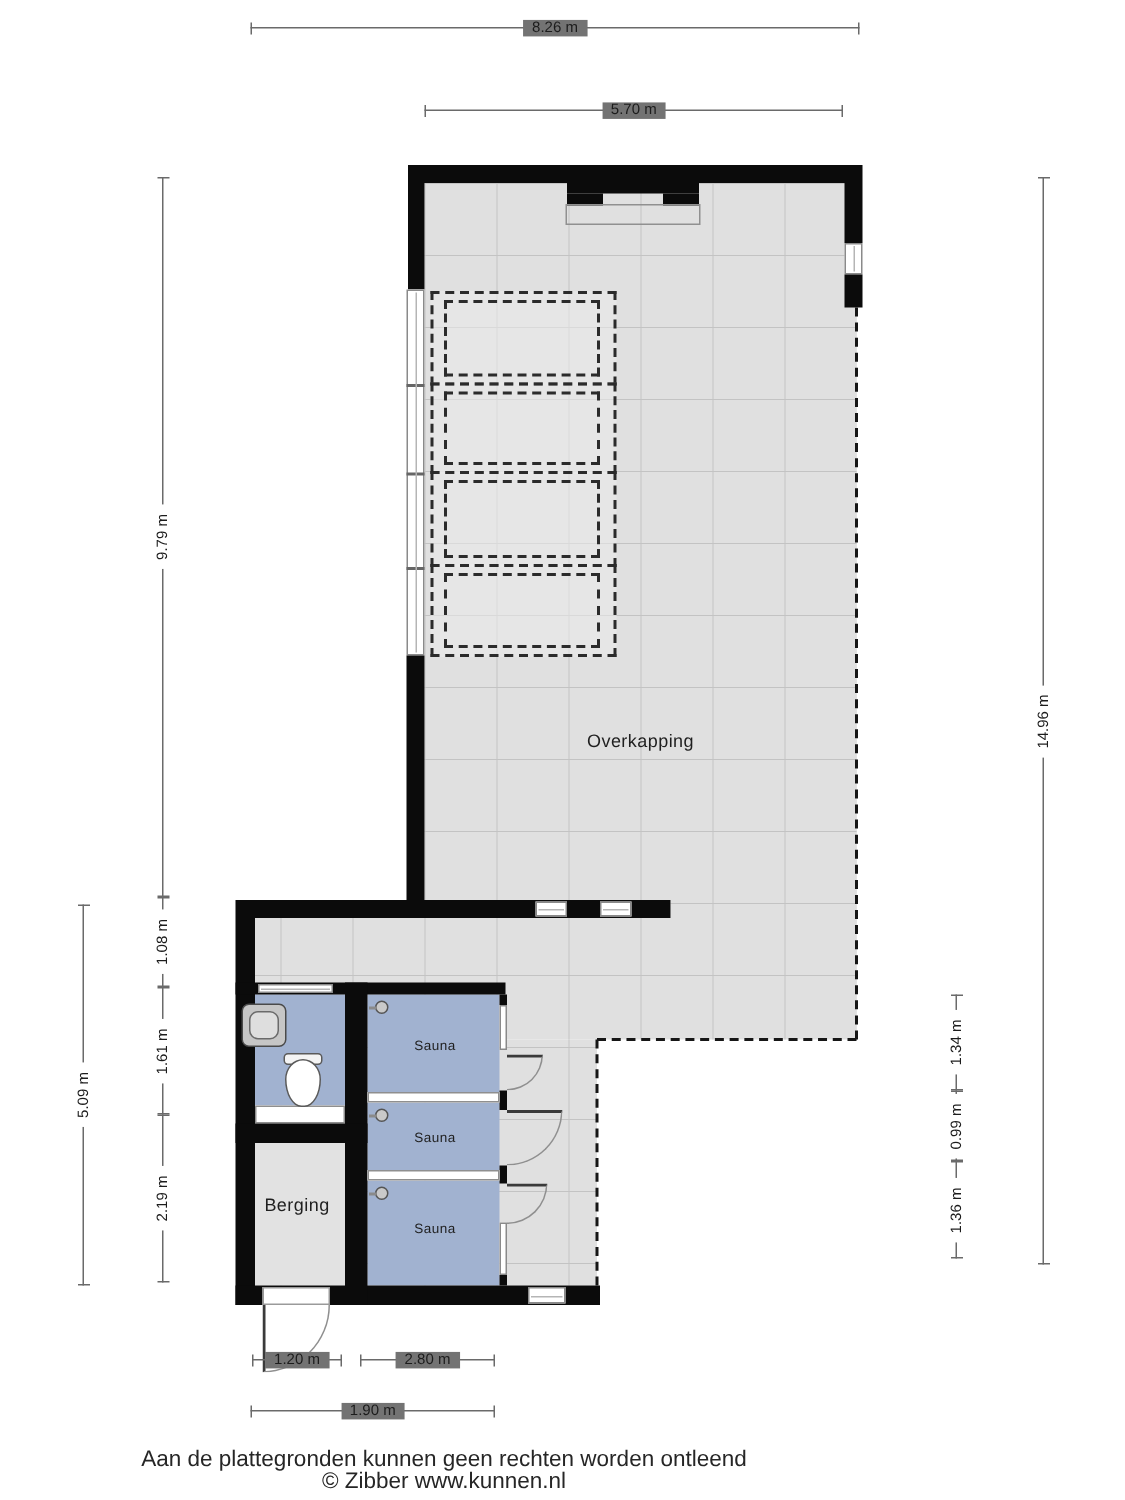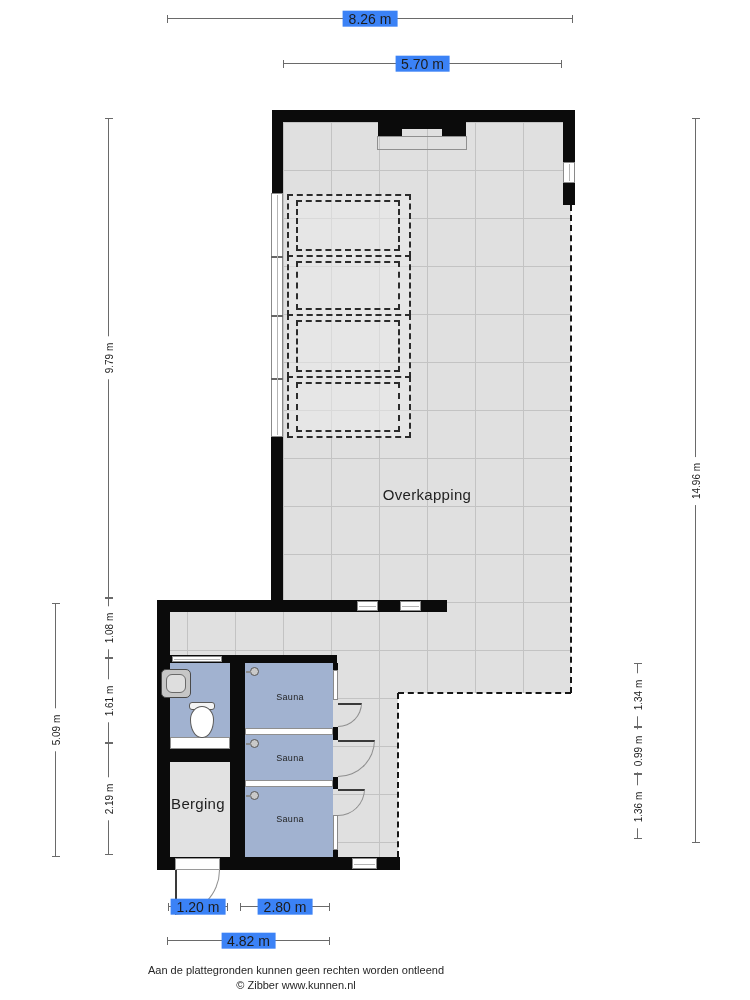--- a/index.html
+++ b/index.html
@@ -21,43 +21,43 @@
   .band{position:absolute;background:#ffffff;border:1px solid #8f8f8f;box-sizing:border-box;}
   .glass{position:absolute;background:#ffffff;border:1px solid #8a8a8a;box-sizing:border-box;}
   .sky{position:absolute;border:2px dashed #2b2b2b;box-sizing:border-box;background:rgba(235,235,235,0.55);}
   .sky-in{position:absolute;left:7px;right:9px;top:4px;bottom:4px;border:2px dashed #2b2b2b;}
   .dash-v{position:absolute;width:0;border-left:2px dashed #161616;}
   .dash-h{position:absolute;height:0;border-top:2px dashed #161616;}
   .door{position:absolute;border-right:1px solid #8f8f8f;border-bottom:1px solid #8f8f8f;
         border-bottom-right-radius:100%;box-sizing:border-box;}
   .door-top{border-top:2px solid #3a3a3a;}
   .door-left{border-left:2px solid #3a3a3a;}
-  .room-label{position:absolute;transform:translate(-50%,-50%);font-size:15px;color:#1f1f1f;
+  .room-label{position:absolute;transform:translate(-50%,-50%);font-size:12px;color:#1f1f1f;
               letter-spacing:0.3px;white-space:nowrap;}
   
   .sink{position:absolute;background:#c6c6c6;border:1px solid #4a4a4a;border-radius:5px;box-sizing:border-box;}
   .sink-basin{position:absolute;left:4px;top:4px;right:4px;bottom:4px;background:#dedede;
               border:1px solid #6a6a6a;border-radius:6px;}
   .toilet-bowl{position:absolute;background:#ffffff;border:1px solid #5a5a5a;box-sizing:border-box;
                border-radius:50% 50% 46% 46% / 42% 42% 58% 58%;}
   .toilet-tank{position:absolute;background:#f4f4f4;border:1px solid #5a5a5a;border-radius:3px;box-sizing:border-box;}
   .slight{position:absolute;width:9px;height:9px;border-radius:50%;background:#c9c9c9;border:1px solid #555;box-sizing:border-box;}
   .slight::before{content:"";position:absolute;left:-5px;top:3px;width:5px;height:2px;background:#8a8a8a;}
   
   .dim-h{position:absolute;height:0;border-top:1px solid #6a6a6a;}
   .dim-h::before,.dim-h::after{content:"";position:absolute;top:-4px;width:1px;height:8px;background:#6a6a6a;}
   .dim-h::before{left:0}.dim-h::after{right:0}
   .dim-v{position:absolute;width:0;border-left:1px solid #6a6a6a;}
   .dim-v::before,.dim-v::after{content:"";position:absolute;left:-4px;width:8px;height:1px;background:#6a6a6a;}
   .dim-v::before{top:0}.dim-v::after{bottom:0}
-  .dim-label{position:absolute;left:50%;top:0;transform:translate(-50%,-52%);background:#3b82f6;
-             padding:0 6px;font-size:14px;color:#1c1c1c;white-space:nowrap;}
+  .dim-label{position:absolute;left:50%;top:0;transform:translate(-50%,-52%);background:#737373;
+             padding:0 6px;font-size:10px;color:#1c1c1c;white-space:nowrap;}
   .dim-label-v{position:absolute;top:50%;left:0;transform:translate(-50%,-50%) rotate(-90deg);
                background:#fff;padding:0 6px;font-size:10px;color:#1c1c1c;white-space:nowrap;}
-  .footer-line{position:absolute;transform:translateX(-50%);font-size:11px;color:#262626;white-space:nowrap;}
+  .footer-line{position:absolute;transform:translateX(-50%);font-size:15px;color:#262626;white-space:nowrap;}
 </style>
 </head>
 <body>
 
 <div id="canvas">
 
   <div class="floor" style="left:283px;top:122px;width:288px;height:478px;background-position:0 0;"></div>
   <div class="floor" style="left:447px;top:600px;width:124px;height:12px;background-position:28px 2px;"></div>
   <div class="floor" style="left:170px;top:612px;width:401px;height:81px;background-position:17px 38px;"></div>
   <div class="floor" style="left:170px;top:693px;width:228px;height:164px;background-position:17px 5px;"></div>
@@ -145,21 +145,21 @@
 
   <div class="room-label" style="left:427px;top:494px;">Overkapping</div>
   <div class="room-label" style="left:290px;top:697px;font-size:9px;">Sauna</div>
   <div class="room-label" style="left:290px;top:758px;font-size:9px;">Sauna</div>
   <div class="room-label" style="left:290px;top:819px;font-size:9px;">Sauna</div>
   <div class="room-label" style="left:198px;top:803px;">Berging</div>
 
   <div class="dim-h" style="left:167px;top:18px;width:406px;">
     <span class="dim-label">8.26 m</span>
   </div>
-  <div class="dim-h" style="left:283px;top:63px;width:279px;">
+  <div class="dim-h" style="left:283px;top:73px;width:279px;">
     <span class="dim-label">5.70 m</span>
   </div>
 
   <div class="dim-v" style="left:108px;top:118px;height:480px;">
     <span class="dim-label-v">9.79 m</span>
   </div>
   <div class="dim-v" style="left:108px;top:598px;height:60px;">
     <span class="dim-label-v">1.08 m</span>
   </div>
   <div class="dim-v" style="left:108px;top:658px;height:85px;">
@@ -185,19 +185,19 @@
     <span class="dim-label-v">1.36 m</span>
   </div>
 
   <div class="dim-h" style="left:168px;top:906px;width:60px;">
     <span class="dim-label">1.20 m</span>
   </div>
   <div class="dim-h" style="left:240px;top:906px;width:90px;">
     <span class="dim-label">2.80 m</span>
   </div>
   <div class="dim-h" style="left:167px;top:940px;width:163px;">
-    <span class="dim-label">4.82 m</span>
+    <span class="dim-label">1.90 m</span>
   </div>
 
   <div class="footer-line" style="left:296px;top:964px;">Aan de plattegronden kunnen geen rechten worden ontleend</div>
   <div class="footer-line" style="left:296px;top:979px;">© Zibber www.kunnen.nl</div>
 
 </div>
 
 </body></html>

